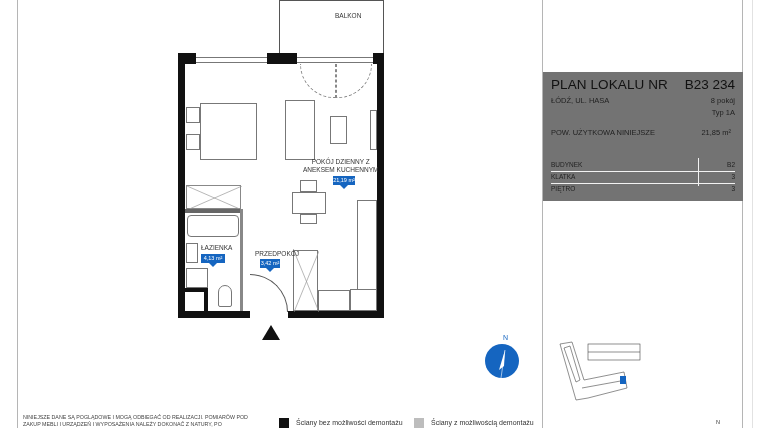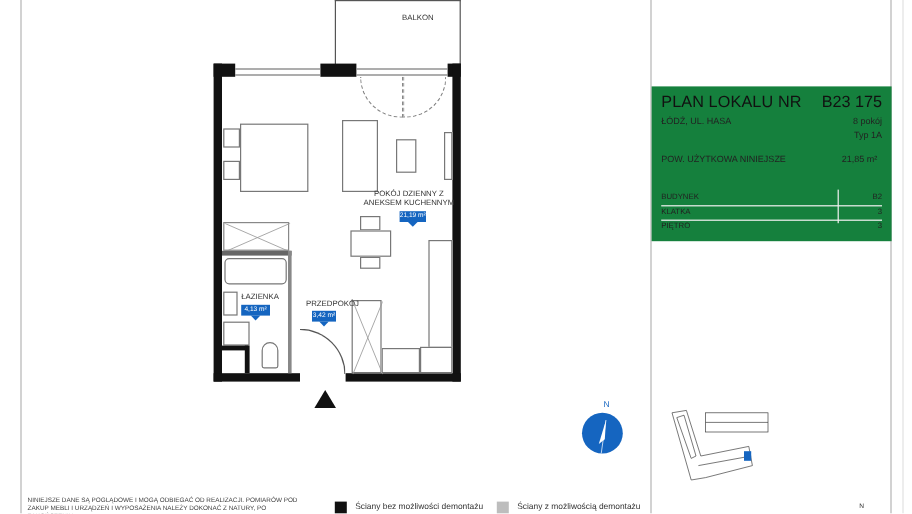--- a/index.html
+++ b/index.html
@@ -1,21 +1,21 @@
 <!DOCTYPE html>
 <html><head>
 <meta charset="utf-8">
 <style>
   html, body { margin:0; padding:0; }
   body { width:760px; height:428px; overflow:hidden; background:#ffffff; position:relative;
          font-family:"Liberation Sans", sans-serif; color:#222; }
   .vline { position:absolute; top:0; bottom:0; width:1px; background:#b5b5b5; }
   .abs { position:absolute; }
   
-  .panel { position:absolute; left:543px; top:72px; width:200px; height:129px; background:#15803d; }
+  .panel { position:absolute; left:543px; top:72px; width:200px; height:129px; background:#737373; }
   .panel .title { position:absolute; left:8px; top:5px; font-size:13.5px; color:#111; letter-spacing:0.1px; }
   .panel .code { position:absolute; right:8px; top:5px; font-size:13.5px; color:#111; }
   .panel .small { font-size:7.5px; color:#222; position:absolute; }
   .panel .row { position:absolute; left:8px; right:8px; height:11px; font-size:6.5px; }
   .panel .row span { position:absolute; top:1px; }
   .panel .sep { position:absolute; left:8px; right:8px; height:1px; background:#f2f2f2; }
   
   .wall { position:absolute; background:#111; }
   .thin { position:absolute; border:1px solid #777; box-sizing:border-box; background:#fff; }
   .lbl { position:absolute; font-size:6.5px; color:#333; text-align:center; white-space:nowrap; }
@@ -29,21 +29,21 @@
 </head>
 <body>
 
 <div class="vline" style="left:17px;"></div>
 <div class="vline" style="left:542px;"></div>
 <div class="vline" style="left:742px;"></div>
 <div class="vline" style="left:752px; background:#e2e2e2;"></div>
 
 <div class="panel">
   <div class="title">PLAN LOKALU NR</div>
-  <div class="code">B23 175</div>
+  <div class="code">B23 234</div>
   <div class="small" style="left:8px; top:24px;">ŁÓDŹ, UL. HASA</div>
   <div class="small" style="right:8px; top:24px;">8 pokój</div>
   <div class="small" style="right:8px; top:36px;">Typ 1A</div>
   <div class="small" style="left:8px; top:56px;">POW. UŻYTKOWA NINIEJSZE</div>
   <div class="small" style="right:12px; top:56px;">21,85 m²</div>
 
   <div class="row" style="top:88px;">
     <span style="left:0;">BUDYNEK</span>
     <span style="right:0;">B2</span>
   </div>

